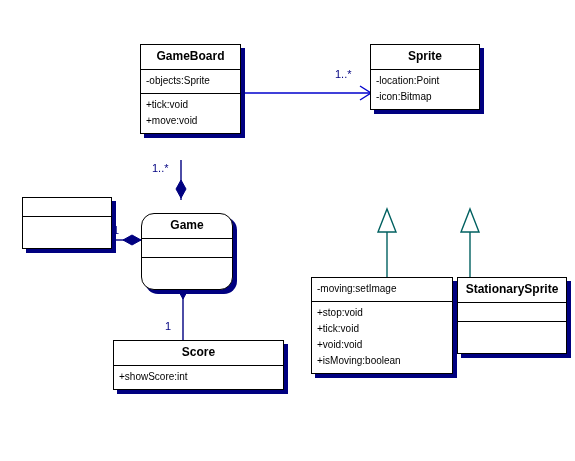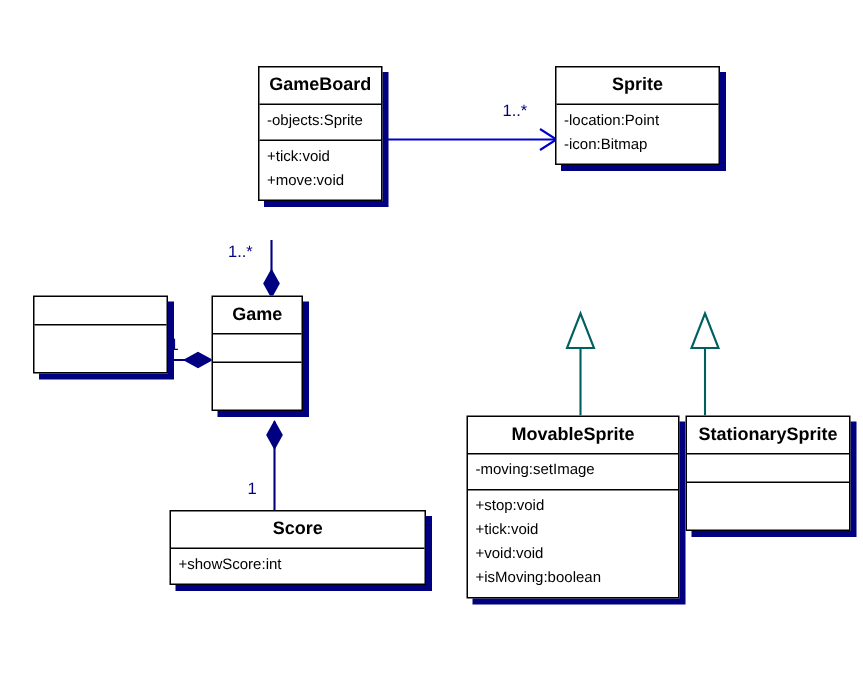--- a/index.html
+++ b/index.html
@@ -108,21 +108,21 @@
   </svg>
 
   <div class="mult-label" style="left:335px; top:68px;">1..*</div>
 
   <div class="mult-label" style="left:152px; top:162px;">1..*</div>
 
   <div class="mult-label" style="left:113px; top:224px;">1</div>
 
   <div class="mult-label" style="left:165px; top:320px;">1</div>
 
-  <div class="uml-class" style="left:140px; top:44px; width:83px;margin-left:32px;">
+  <div class="uml-class" style="left:140px; top:44px; width:101px;">
     <div class="compartment name-compartment">GameBoard</div>
     <div class="compartment">
       <div class="member">-objects:Sprite</div>
     </div>
     <div class="compartment">
       <div class="member">+tick:void</div>
       <div class="member">+move:void</div>
     </div>
   </div>
 
@@ -132,35 +132,34 @@
       <div class="member">-location:Point</div>
       <div class="member">-icon:Bitmap</div>
     </div>
   </div>
 
   <div class="uml-class" style="left:22px; top:197px; width:90px;">
     <div class="compartment empty-compartment"></div>
     <div class="compartment empty-compartment" style="min-height:31px;"></div>
   </div>
 
-  <div class="uml-class" style="left:141px; top:197px; width:61px;">
+  <div class="uml-class" style="left:141px; top:213px; width:92px;border-radius:13px;">
     <div class="compartment name-compartment">Game</div>
     <div class="compartment empty-compartment"></div>
     <div class="compartment empty-compartment" style="min-height:31px;"></div>
   </div>
 
   <div class="uml-class" style="left:113px; top:340px; width:171px;">
     <div class="compartment name-compartment">Score</div>
     <div class="compartment">
       <div class="member">+showScore:int</div>
     </div>
   </div>
 
   <div class="uml-class" style="left:311px; top:277px; width:142px;">
-    <div class="compartment name-compartment">MovableSprite</div>
     <div class="compartment">
       <div class="member">-moving:setImage</div>
     </div>
     <div class="compartment">
       <div class="member">+stop:void</div>
       <div class="member">+tick:void</div>
       <div class="member">+void:void</div>
       <div class="member">+isMoving:boolean</div>
     </div>
   </div>

